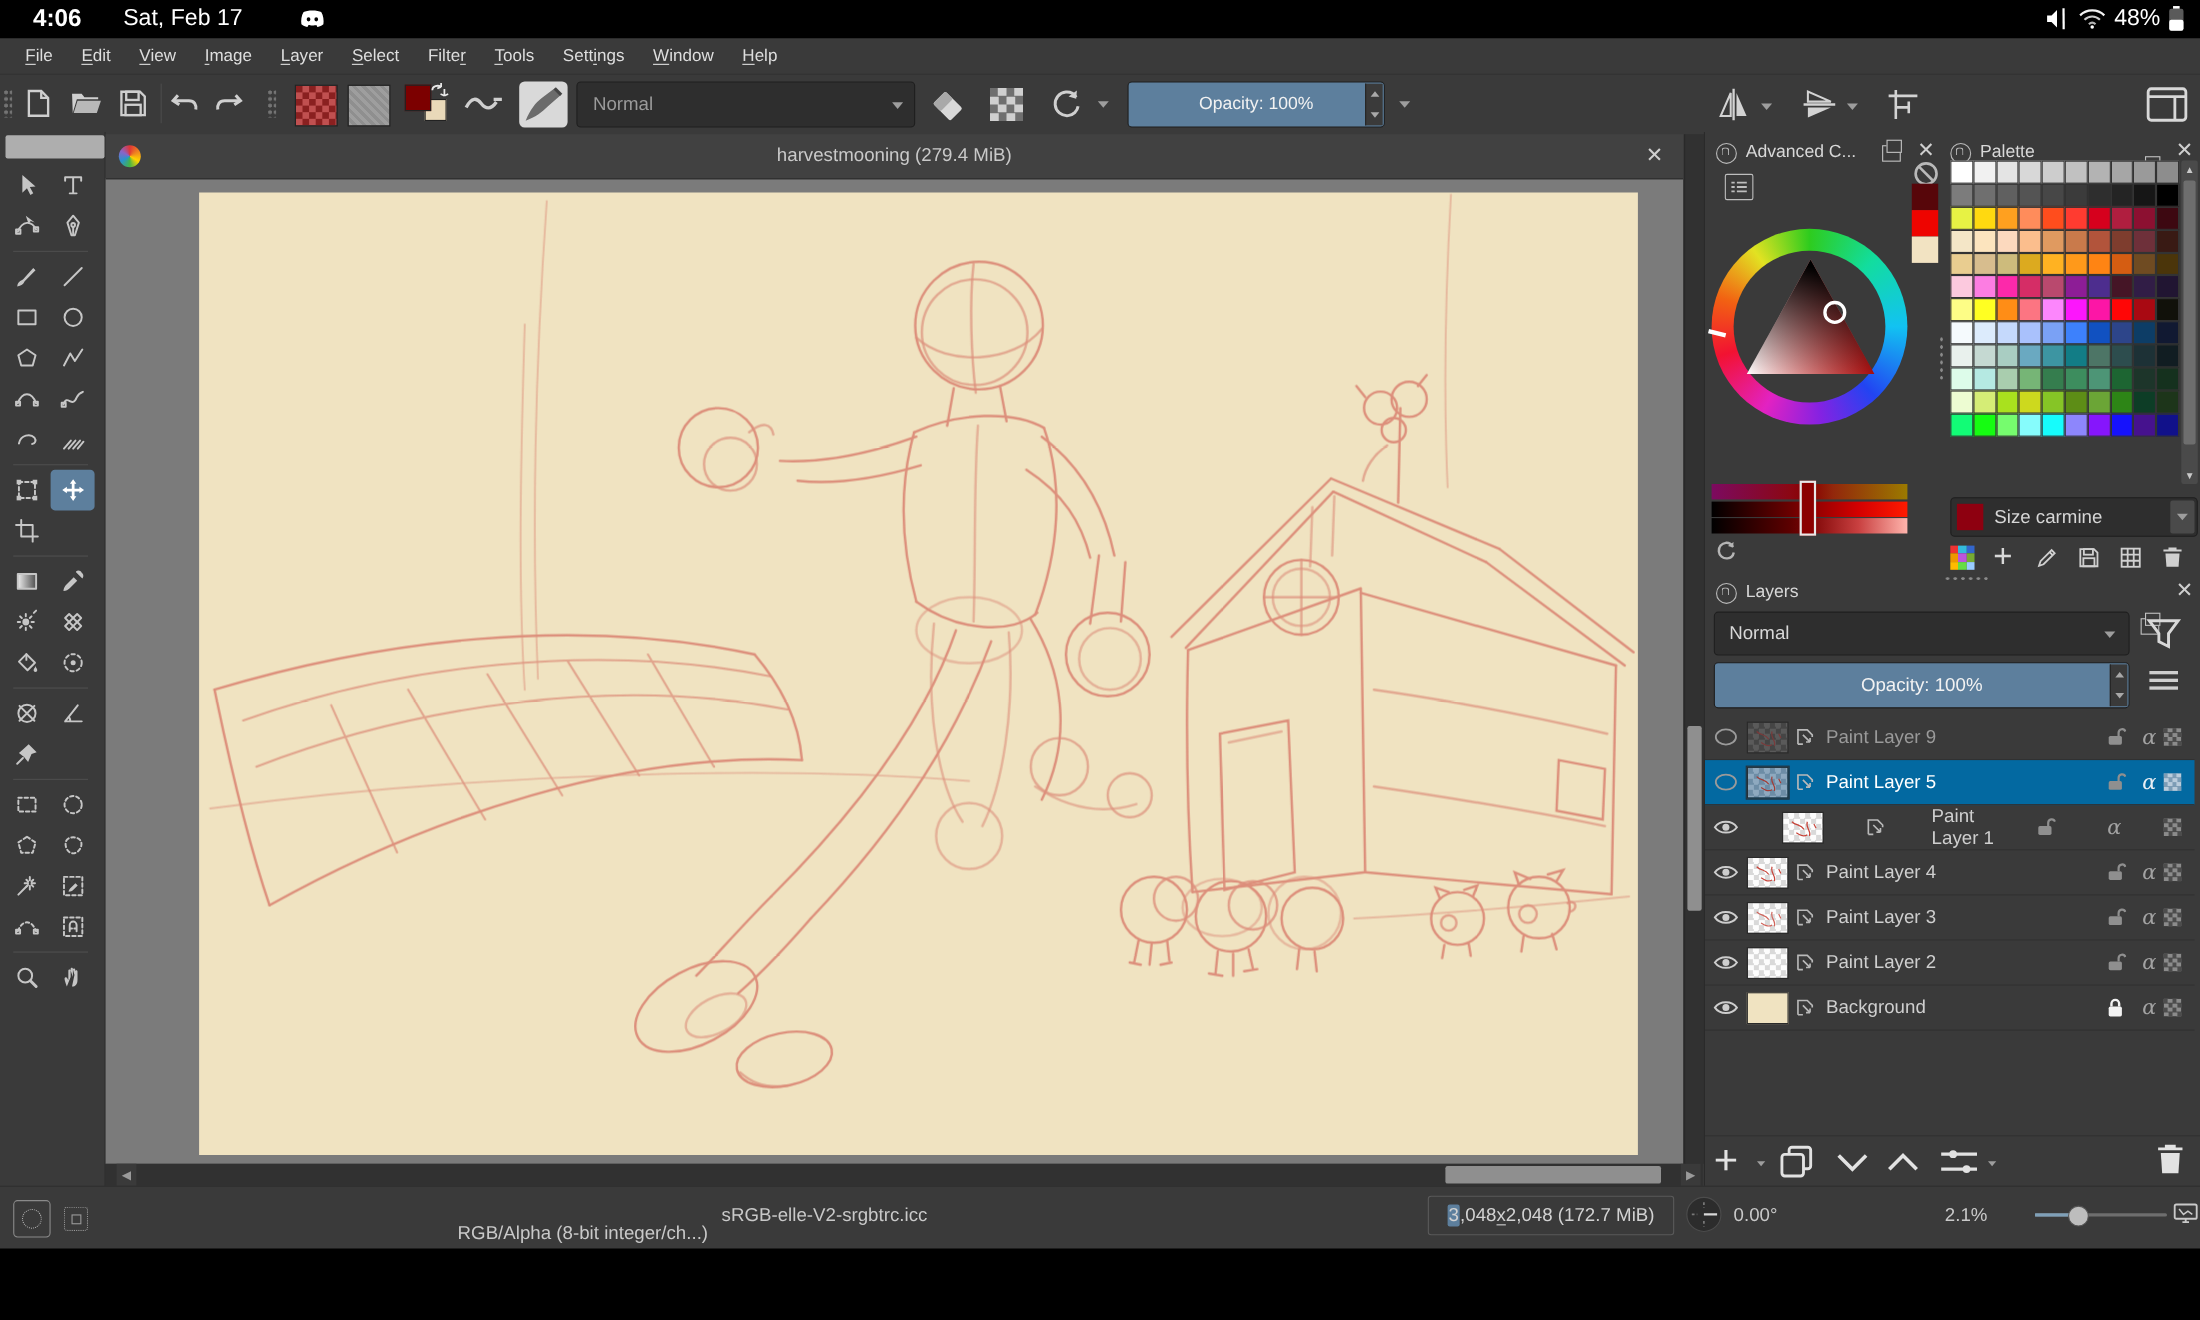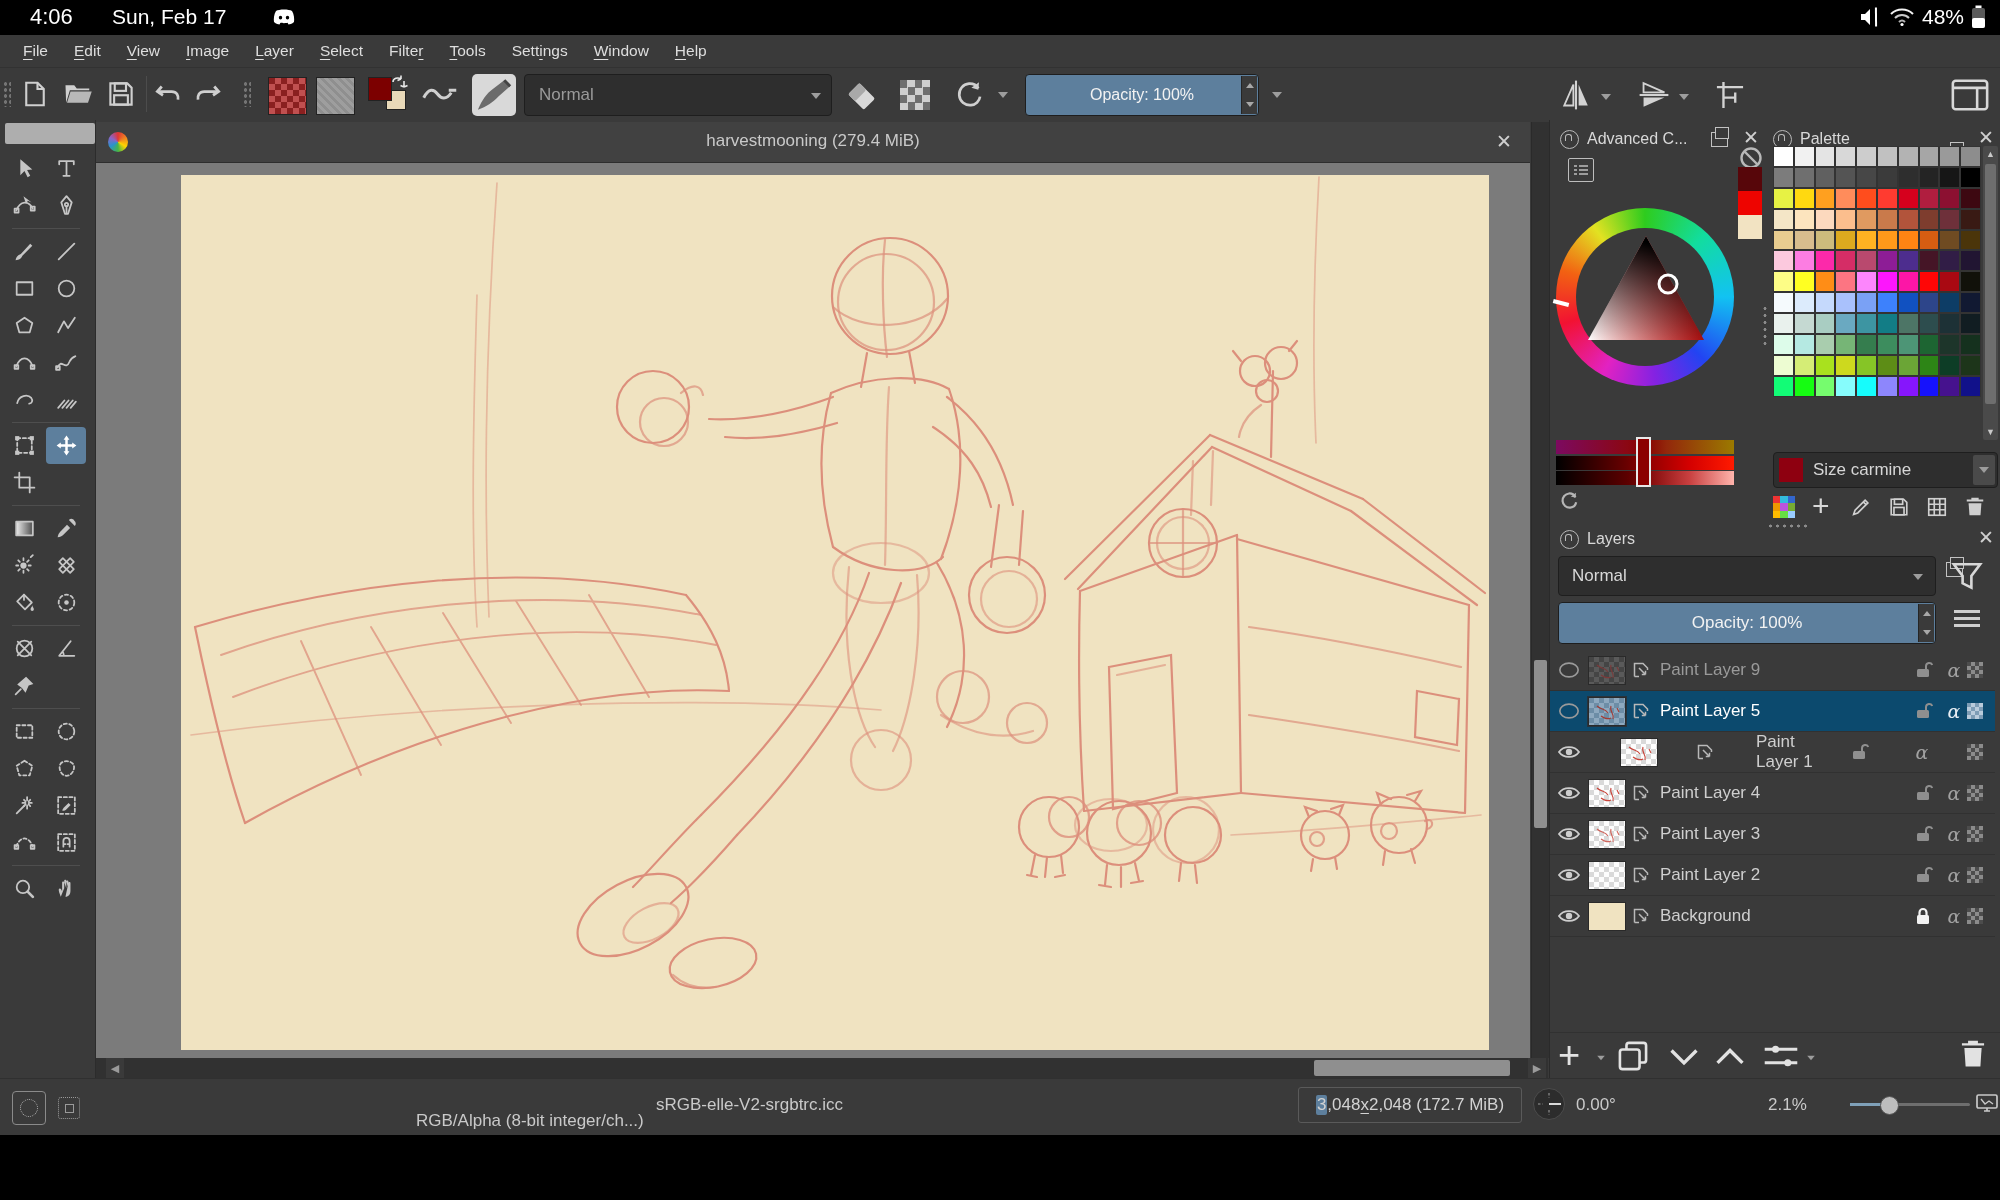--- a/index.html
+++ b/index.html
@@ -2,21 +2,21 @@
 <html><head>
 <meta charset="utf-8">
 <style>
   html,body{margin:0;padding:0;background:#000;}
   #root{position:relative;width:2000px;height:1200px;background:#3a3a3a;overflow:hidden;
         font-family:"Liberation Sans","DejaVu Sans",sans-serif;color:#dcdcdc;}
   .abs{position:absolute;}
   svg{display:block;}
   
   .a-top{left:0;top:0;width:2000px;height:35px;background:#000;color:#fff;}
-  .a-time{left:30px;top:4px;font-size:22px;font-weight:normal;}
+  .a-time{left:30px;top:4px;font-size:22px;font-weight:bold;}
   .a-date{left:112px;top:5px;font-size:21px;}
   .a-right{right:14px;top:5px;display:flex;align-items:center;gap:7px;font-size:21px;}
   
   .menubar{left:0;top:35px;width:2000px;height:33px;background:#3a3a3a;border-bottom:1px solid #323232;
            display:flex;align-items:center;padding-left:12px;gap:4px;box-sizing:border-box;}
   .menu-item{padding:2px 11px;font-size:15.5px;color:#dedede;cursor:default;}
   .menu-item u{text-decoration:underline;text-underline-offset:3px;}
   
   .toolbar{left:0;top:68px;width:2000px;height:52px;background:#3a3a3a;}
   .tbtn{display:flex;align-items:center;justify-content:center;}
@@ -54,21 +54,21 @@
   .d-head{display:flex;align-items:center;height:26px;font-size:16px;color:#d8d8d8;gap:8px;}
   .lockc{width:17px;height:17px;border:1.6px solid #b9b9b9;border-radius:50%;position:relative;flex:none;}
   .lockc:after{content:"";position:absolute;left:4.2px;top:3.5px;width:5px;height:6px;border:1.4px solid #b9b9b9;border-bottom:none;border-radius:3px 3px 0 0;}
   .float-ic{width:15px;height:13px;border:1.6px solid #c2c2c2;position:relative;flex:none;}
   .float-ic:after{content:"";position:absolute;left:3px;top:-6px;width:12px;height:10px;border:1.6px solid #c2c2c2;background:#3a3a3a;}
   .x-ic{font-size:19px;color:#cfcfcf;line-height:1;flex:none;}
   #palette-grid{position:absolute;display:grid;grid-template-columns:repeat(10,20.8px);grid-auto-rows:20.9px;}
   .sw{border:1px solid #333;box-sizing:border-box;}
   
   .lrow{position:absolute;left:0;width:445px;height:40px;border-bottom:1px solid #313131;display:flex;align-items:center;}
-  .lrow.sel{background:#0c4a6e;}
+  .lrow.sel{background:#0369a1;}
   .lname{font-size:17px;color:#cfcfcf;margin-left:10px;flex:1;}
   .lrow.sel .lname{color:#fff;}
   .lrow.dim .lname{color:#9a9a9a;}
   .eyecell{width:38px;display:flex;justify-content:center;flex:none;}
   .thumb{width:38px;height:29px;border:1px solid #2a2a2a;flex:none;box-sizing:border-box;position:relative;overflow:hidden;}
   .t-checker{background:repeating-conic-gradient(#fdfdfd 0 25%,#d9d9d9 0 50%) 0 0/10px 10px;}
   .t-dark{background:repeating-conic-gradient(#5a5a5a 0 25%,#454545 0 50%) 0 0/10px 10px;}
   .t-blue{background:repeating-conic-gradient(#8ea9bf 0 25%,#6d8da6 0 50%) 0 0/10px 10px;outline:1.5px solid #26333d;}
   .t-cream{background:#f0e3c1;}
   .alpha{font-family:"DejaVu Serif",serif;font-style:italic;font-size:19px;color:#a2a2a2;width:26px;text-align:center;flex:none;}
@@ -81,21 +81,21 @@
   .nav{left:0;top:1135px;width:2000px;height:65px;background:#000;}
   .hamb{width:26px;height:3px;background:#cfcfcf;box-shadow:0 7px 0 #cfcfcf,0 14px 0 #cfcfcf;}
 </style>
 </head>
 <body>
 
 <div id="root">
 
   <div class="abs a-top">
     <div class="abs a-time">4:06</div>
-    <div class="abs a-date">Sun, Feb 17</div>
+    <div class="abs a-date">Sat, Feb 17</div>
     <div class="abs" style="left:272px;top:7px;">
       <svg width="24" height="20" viewBox="0 0 24 20">
           <path fill="#fff" d="M4 4 C7 2 17 2 20 4 C22 7 22.5 12 22 15 C20 16.8 17.5 17.5 16.5 17.5 L15.6 15.8 C14 16.3 10 16.3 8.4 15.8 L7.5 17.5 C6.5 17.5 4 16.8 2 15 C1.5 12 2 7 4 4 Z M8.5 12.5 A1.7 1.9 0 1 0 8.5 8.7 A1.7 1.9 0 0 0 8.5 12.5 Z M15.5 12.5 A1.7 1.9 0 1 0 15.5 8.7 A1.7 1.9 0 0 0 15.5 12.5 Z" fill-rule="evenodd"></path>
         </svg>
     </div>
     <div class="abs a-right">
       <span>
           <svg width="24" height="22" viewBox="0 0 24 22">
             <path fill="#fff" d="M3 8 H7 L12 3 V19 L7 14 H3 Z"></path>
             <path stroke="#fff" stroke-width="2" d="M15 2 L21 20" transform="rotate(18 18 11)"></path>

